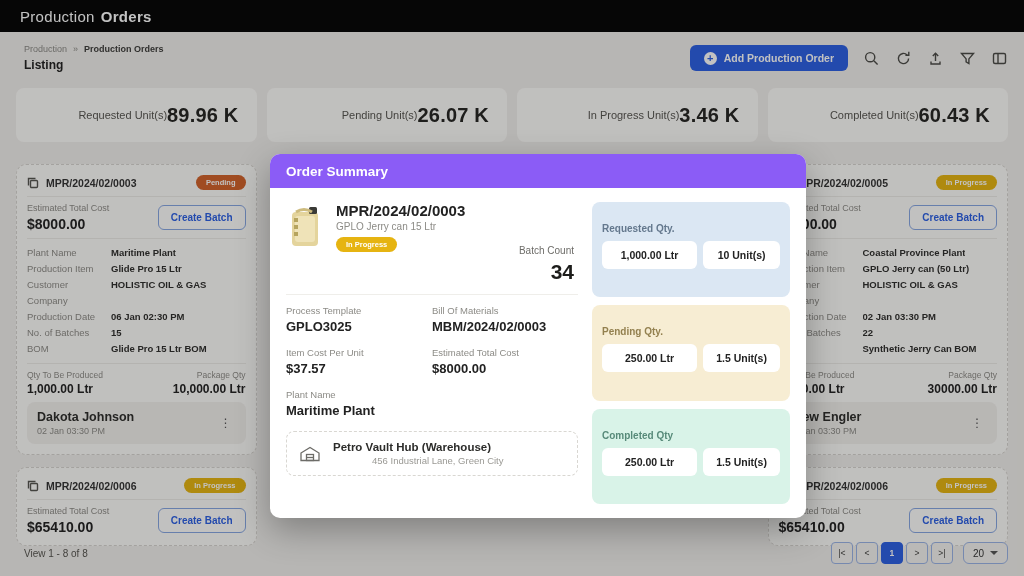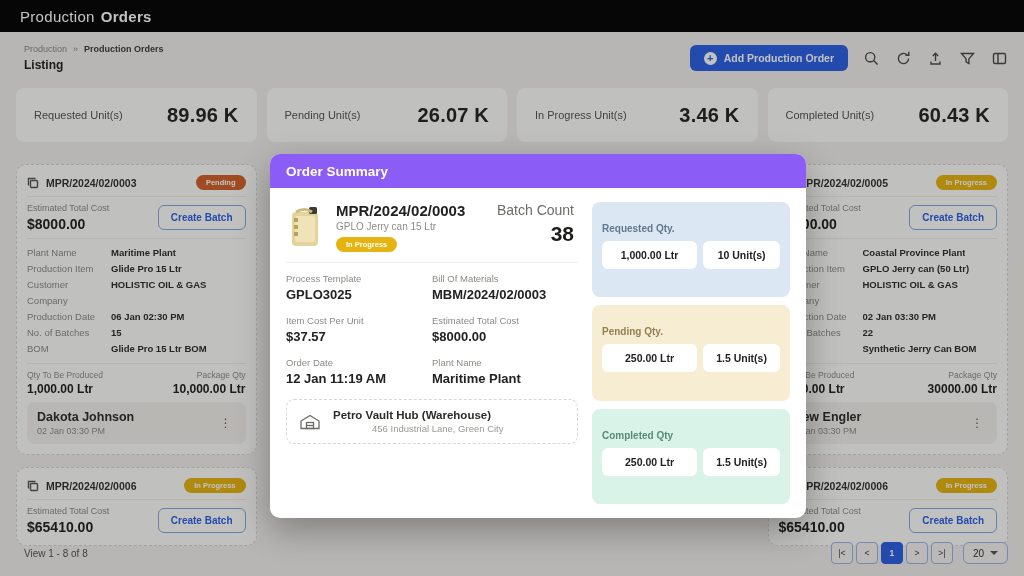--- a/index.html
+++ b/index.html
@@ -21,21 +21,21 @@
   .add-btn { display:flex; align-items:center; gap:7px; background:#2b5fe3; color:#fff; border:none;
     border-radius:6px; height:26px; padding:0 14px; font-size:10.5px; font-weight:600; cursor:pointer; }
   .plus-circ { width:13px; height:13px; border-radius:50%; background:#fff; color:#2b5fe3;
     display:flex; align-items:center; justify-content:center; font-size:11px; font-weight:700; line-height:1; }
   .tool-ic { width:17px; height:17px; stroke:#4a4a46; fill:none; stroke-width:1.4; cursor:pointer; }
 
   
   .stats { position:absolute; top:88px; left:16px; right:16px; display:grid;
     grid-template-columns:repeat(4,1fr); gap:10px; }
   .stat { background:#fdfcfa; border-radius:8px; height:54px; display:flex; align-items:center;
-    justify-content:space-between; padding:0 18px; }
+    justify-content:flex-end; padding:0 18px; }
   .stat .lb { font-size:11px; color:#55544f; }
   .stat .vl { font-size:20px; font-weight:700; color:#242422; letter-spacing:.2px; }
 
   
   .cards { position:absolute; top:164px; left:16px; right:16px; bottom:40px; display:grid;
     grid-template-columns:repeat(4,1fr); gap:12px 10px; align-content:start; }
   .col { display:flex; flex-direction:column; gap:12px; min-width:0; }
   .card { background:#fdfcfa; border:1px dashed #d7d5d0; border-radius:10px; padding:10px; min-width:0; }
   .card-head { display:flex; align-items:center; gap:7px; }
   .copy-ic { width:12px; height:12px; stroke:#55544f; fill:none; stroke-width:1.4; flex:none; }
@@ -85,21 +85,21 @@
     align-items:center; padding:0 16px; color:#fff; font-size:13.5px; font-weight:700; flex:none; }
   .modal-body { flex:1; display:flex; gap:14px; padding:14px 16px; }
   .m-left { flex:1; min-width:0; display:flex; flex-direction:column; }
   .prod-row { display:flex; gap:10px; }
   .jerry { width:40px; height:48px; flex:none; }
   .prod-info { flex:1; }
   .prod-code { font-size:15px; font-weight:700; color:#222; }
   .prod-sub { font-size:10px; color:#8c8b86; margin-top:2px; }
   .prod-info .badge { display:inline-block; margin-top:5px; }
   .batch-blk { text-align:right; padding-right:4px; }
-  .batch-lb { font-size:14px; color:#6d6c68; }
+  .batch-lb { font-size:10px; color:#6d6c68;margin-top:43px; }
   .batch-vl { font-size:21px; font-weight:700; color:#1d1d1b; margin-top:4px; }
   .m-div { border-top:1px solid #efeeea; margin:10px 0; }
   .fields { display:grid; grid-template-columns:1fr 1fr; row-gap:13px; }
   .fld .fl { font-size:9.5px; color:#8c8b86; }
   .fld .fv { font-size:13px; font-weight:700; color:#222; margin-top:3px; white-space:nowrap; }
   .wh-box { margin-top:13px; border:1px dashed #d9d7d2; border-radius:8px; padding:9px 12px;
     display:flex; align-items:center; gap:12px; }
   .wh-ic { width:22px; height:18px; stroke:#6d6c68; fill:none; stroke-width:1.3; flex:none; }
   .wh-name { font-size:11.5px; font-weight:700; color:#2c2c2a; }
   .wh-addr { font-size:9.5px; color:#9a9994; margin-top:2px;margin-left:39px; }
@@ -384,44 +384,40 @@
             <rect x="23" y="5" width="8" height="7" rx="1.5" fill="#3a3a36"></rect>
             <path d="M10 10 q8 -5 16 0" stroke="#cdbb7e" stroke-width="3" fill="none"></path>
           </svg>
           <div class="prod-info">
             <div class="prod-code">MPR/2024/02/0003</div>
             <div class="prod-sub">GPLO Jerry can  15 Ltr</div>
             <span class="badge inprogress">In Progress</span>
           </div>
           <div class="batch-blk">
             <div class="batch-lb">Batch Count</div>
-            <div class="batch-vl">38</div>
+            <div class="batch-vl">34</div>
           </div>
         </div>
         <div class="m-div"></div>
         <div class="fields">
           <div class="fld">
             <div class="fl">Process Template</div>
             <div class="fv">GPLO3025</div>
           </div>
           <div class="fld">
             <div class="fl">Bill Of Materials</div>
             <div class="fv">MBM/2024/02/0003</div>
           </div>
           <div class="fld">
             <div class="fl">Item Cost Per Unit</div>
             <div class="fv">$37.57</div>
           </div>
           <div class="fld">
             <div class="fl">Estimated Total Cost</div>
             <div class="fv">$8000.00</div>
-          </div>
-          <div class="fld">
-            <div class="fl">Order Date</div>
-            <div class="fv">12 Jan 11:19 AM</div>
           </div>
           <div class="fld">
             <div class="fl">Plant Name</div>
             <div class="fv">Maritime Plant</div>
           </div>
         </div>
         <div class="wh-box">
           <svg class="wh-ic" viewBox="0 0 22 18">
             <path d="M2 8 L11 2.5 L20 8 V15.5 H2 Z"></path>
               <rect x="7.5" y="9.5" width="7" height="6"></rect>

